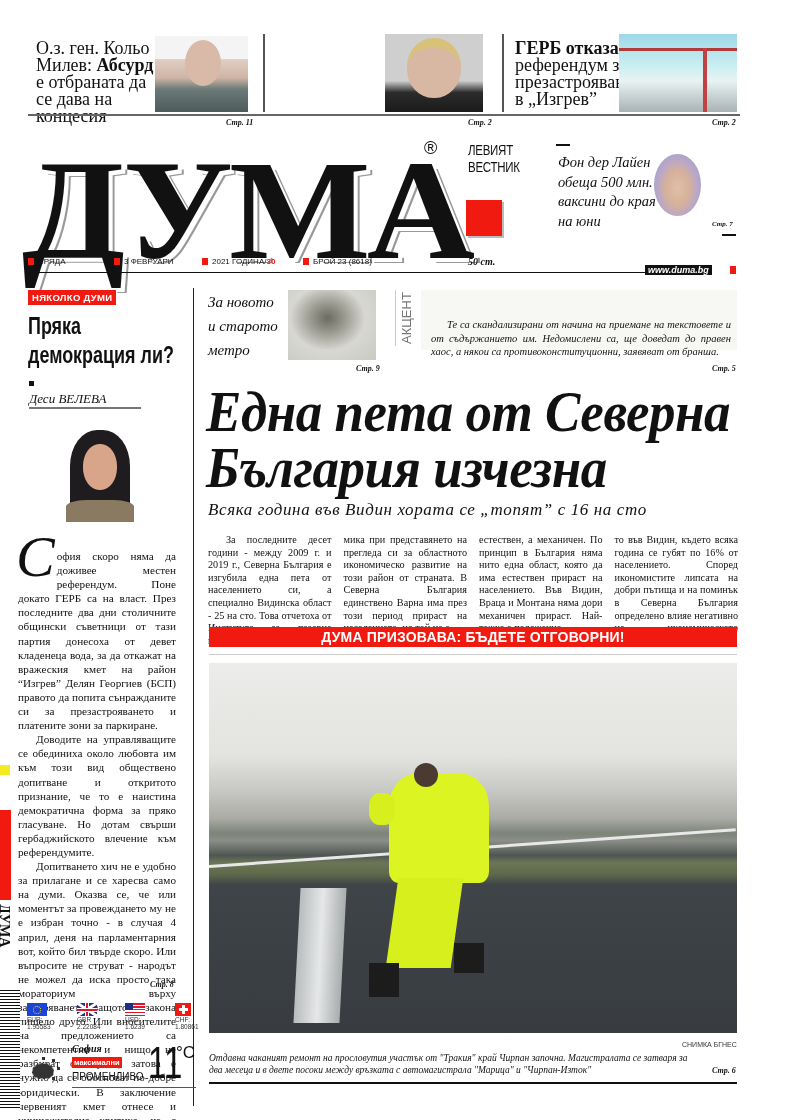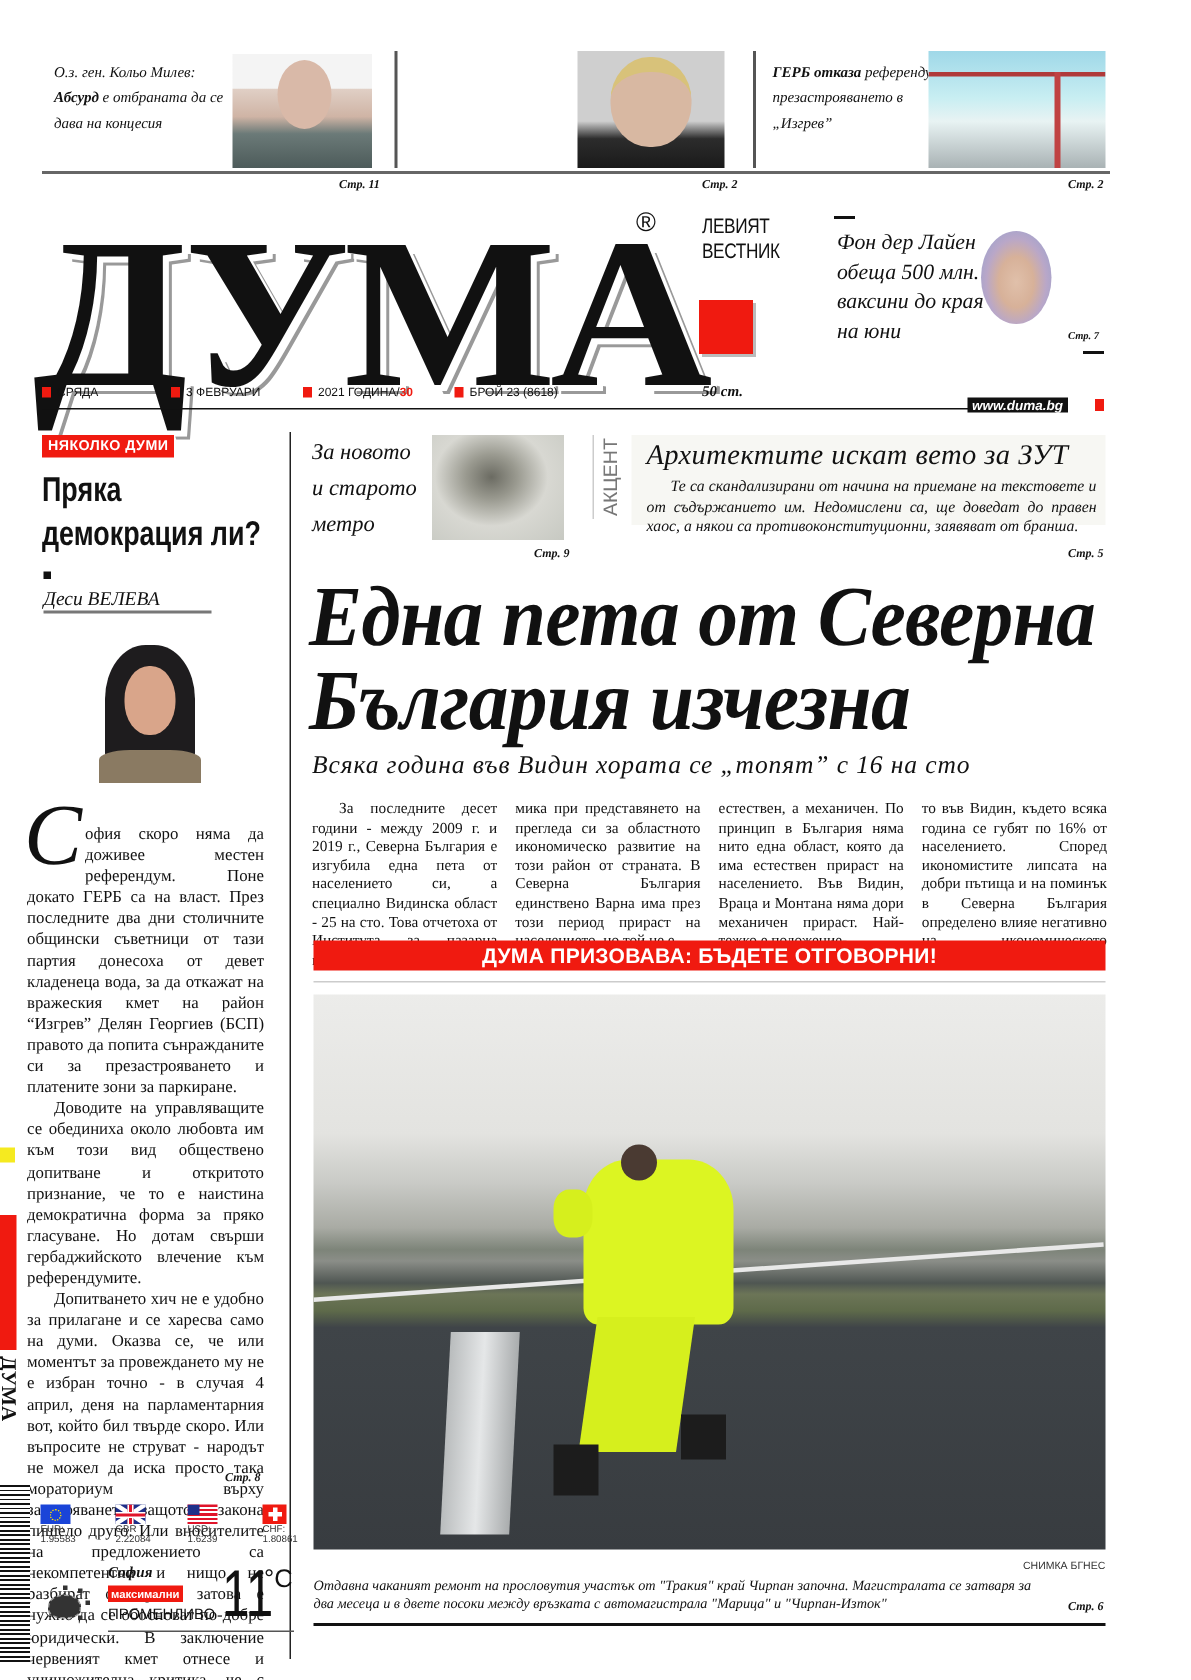--- a/index.html
+++ b/index.html
@@ -3,21 +3,21 @@
 <meta charset="utf-8">
 <style>
   * { box-sizing: border-box; margin: 0; padding: 0; }
   html, body { width: 794px; height: 1120px; background: #fff; overflow: hidden; }
   body { position: relative; font-family: "Liberation Serif", serif; color: #111; }
   .abs { position: absolute; }
   .serif-i { font-family: "Liberation Serif", serif; font-style: italic; }
   .pageref { font-family: "Liberation Serif", serif; font-style: italic; font-weight: bold; font-size: 8px; }
 
   
-  .teaser-text { font-family: "Liberation Serif", serif; font-style: italic; font-size: 10px; line-height: 17px; }
+  .teaser-text { font-family: "Liberation Serif", serif; font-size: 18px; line-height: 17px; }
   .teaser-text b { font-weight: bold; }
   .photo { background: #ccc; overflow: hidden; }
   .vsep { background: #555; width: 2px; }
   .hrule { background: #666; height: 2px; }
 
   
   .logo { font-family: "Liberation Serif", serif; font-weight: bold; font-size: 150px; letter-spacing: -4px; line-height: 1;
           color: #111; text-shadow: 4px 4px 0 #fff, 6px 6px 0 #999; transform: scaleY(0.95); transform-origin: top left; }
   .reg { font-family: "Liberation Sans", sans-serif; font-size: 18px; }
   .leviyat { font-family: "Liberation Sans", sans-serif; font-size: 14px; line-height: 17px; transform: scaleX(0.82); transform-origin: left; letter-spacing: -0.3px; }
@@ -211,21 +211,20 @@
   <div>За новото</div>
   <div>и старото</div>
   <div>метро</div>
 </div>
 <div class="abs photo" style="left:288px;top:290px;width:88px;height:70px;background:radial-gradient(ellipse at 45% 40%,#6b6b62 0%,#9a9a90 25%,#d8d8d2 55%,#c7c9c2 100%);"></div>
 <div class="abs pageref" style="left:356px;top:364px;">Стр. 9</div>
 
 <div class="abs akcent-label" style="left:399px;top:344px;">АКЦЕНТ</div>
 <div class="abs" style="left:395px;top:290px;width:1px;height:56px;background:#ccc;"></div>
 <div class="abs akcent-box" style="left:421px;top:290px;width:316px;height:60px;">
-  <div class="abs akcent-title" style="left:10px;top:3px;">Архитектите искат вето за ЗУТ</div>
   <div class="abs akcent-body" style="left:10px;top:28px;width:300px;"><span style="padding-left:16px;">Те са скандализирани от начина на приемане на текстовете и от съдържанието им. Недомислени са, ще доведат до правен хаос, а някои са противоконституционни, заявяват от бранша.</span></div>
 </div>
 <div class="abs pageref" style="left:712px;top:364px;">Стр. 5</div>
 
 <div class="abs headline" style="left:206px;top:384px;">
   <div>Една пета от Северна</div>
   <div>България изчезна</div>
 </div>
 <div class="abs subhead" style="left:208px;top:500px;">Всяка година във Видин хората се „топят” с 16 на сто</div>
 

